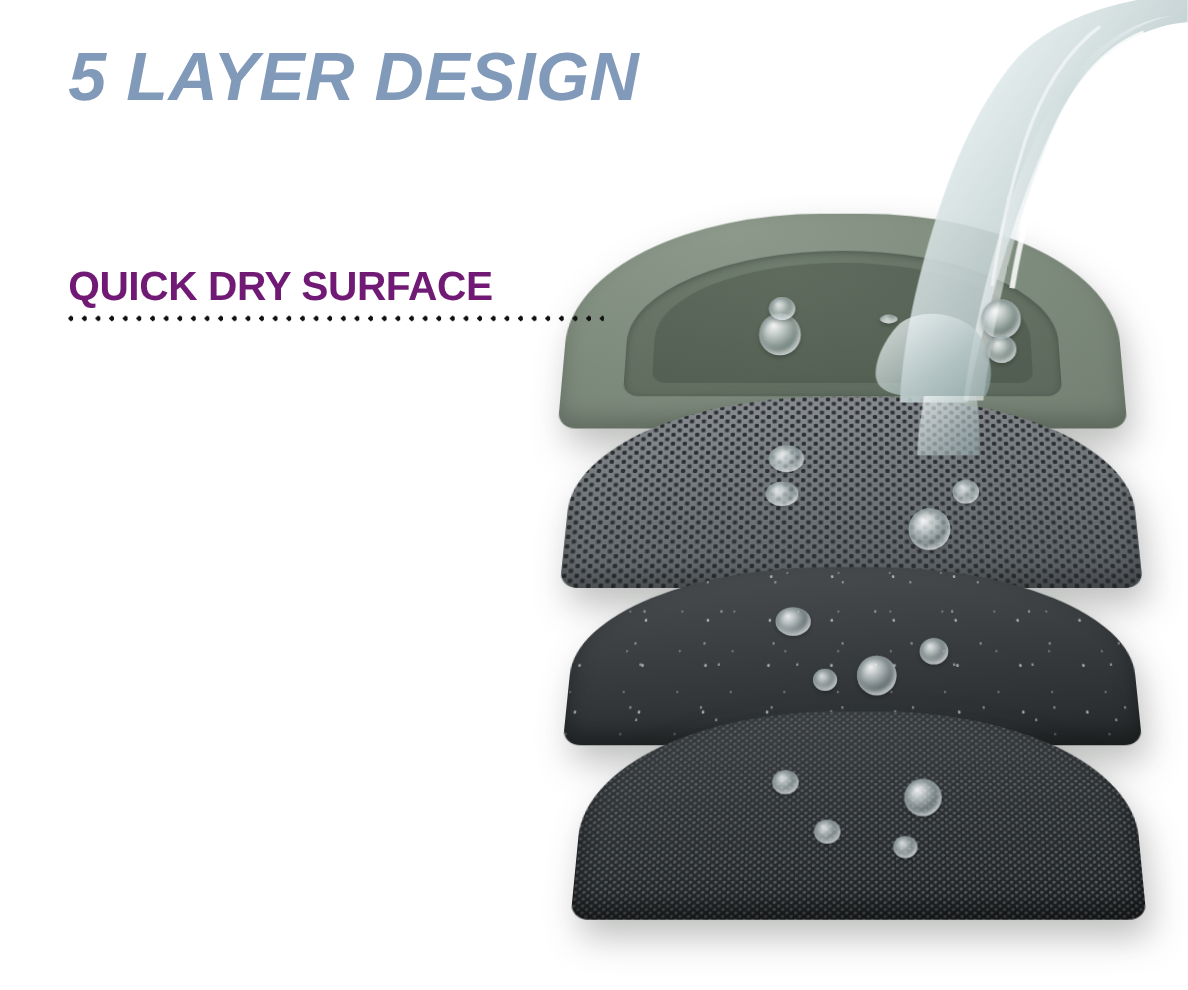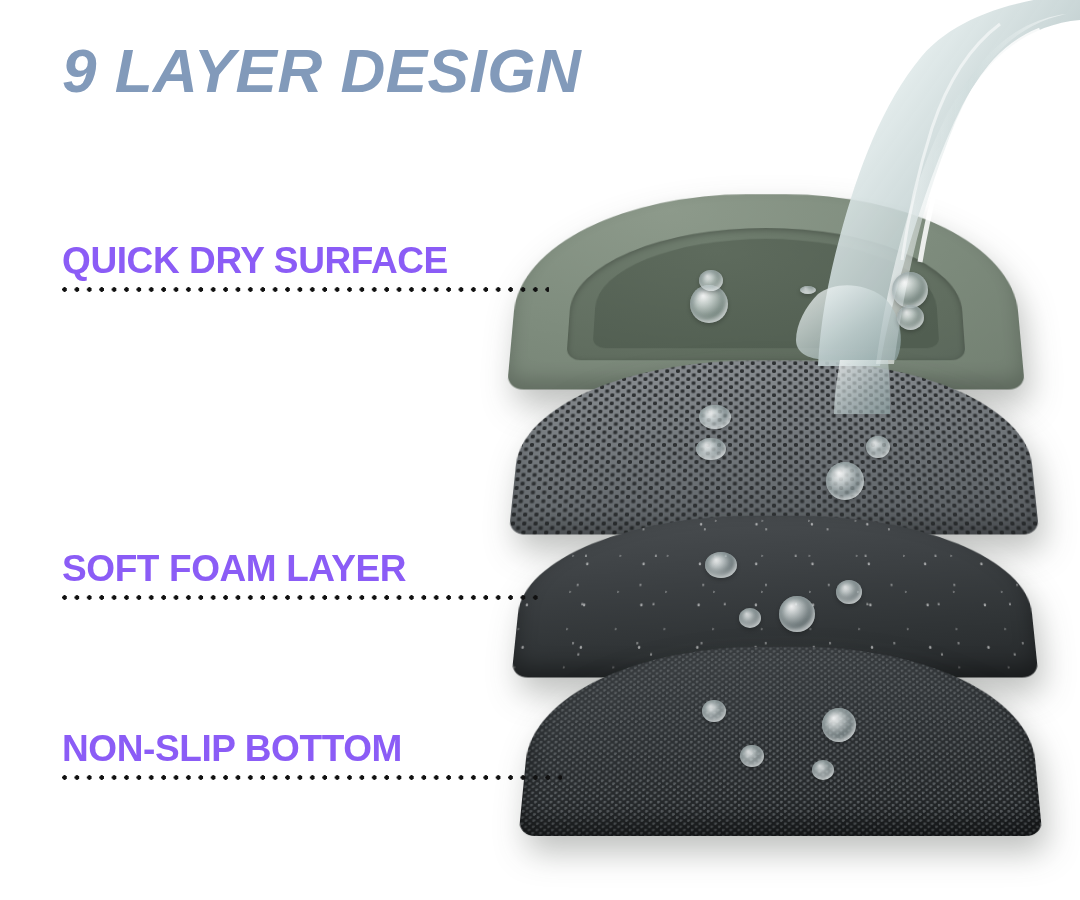--- a/index.html
+++ b/index.html
@@ -29,21 +29,21 @@
     white-space: nowrap;
     line-height: 1.05;
   }
 
   
   .label-block {
     position: absolute;
     left: 62px;
   }
   .label-text {
-    color: #8b5cf6;
+    color: #701a75;
     font-size: 37px;
     font-weight: bold;
     letter-spacing: -0.4px;
     white-space: nowrap;
     line-height: 1.12;
   }
   .dotline {
     height: 5px;
     margin-top: 6px;
     margin-bottom: 4px;
@@ -190,21 +190,21 @@
       inset -2px -3px 5px rgba(255,255,255,0.65),
       inset 2px 3px 6px rgba(60,80,82,0.45),
       0 2px 4px rgba(0,0,0,0.22);
   }
 </style>
 </head>
 <body>
 
 <div id="page">
 
-  <div id="title">9 LAYER DESIGN</div>
+  <div id="title">5 LAYER DESIGN</div>
 
   <div id="stack">
 
     <div class="layer" id="layer1">
       <div class="arch">
         <div class="arch-body"></div>
         <div class="inset-ring"></div>
         <div class="inset-ring2"></div>
       </div>
     </div>
@@ -281,23 +281,15 @@
     <div class="drop" style="left:740px;  top:745px; width:24px; height:22px;"></div>
     <div class="drop" style="left:812px;  top:760px; width:22px; height:20px;"></div>
   </div>
 
   <div class="label-block" id="lbl1">
     <div class="label-text">QUICK DRY SURFACE</div>
     <div class="dotline"></div>
   </div>
 
 
-  <div class="label-block" id="lbl3">
-    <div class="label-text">SOFT FOAM LAYER</div>
-    <div class="dotline"></div>
-  </div>
-
-  <div class="label-block" id="lbl4">
-    <div class="label-text">NON-SLIP BOTTOM</div>
-    <div class="dotline"></div>
-  </div>
+
 
 </div>
 
 </body></html>

